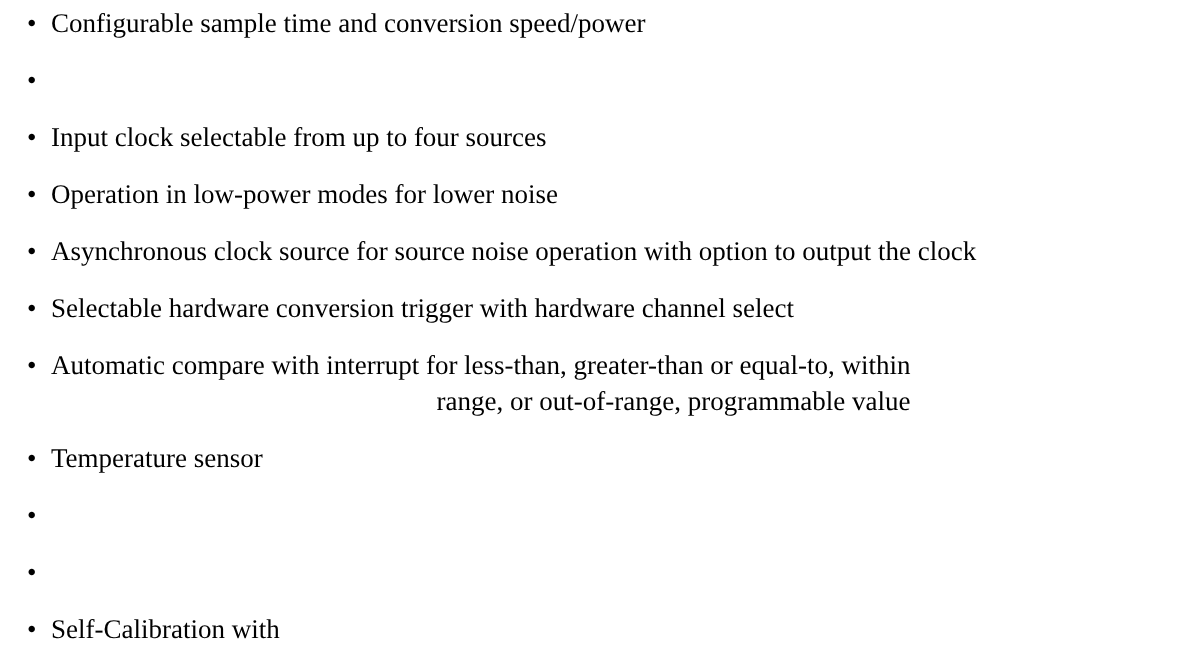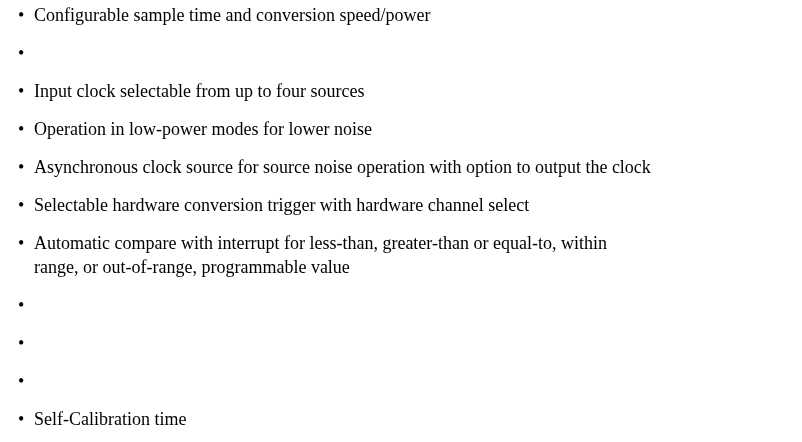--- a/index.html
+++ b/index.html
@@ -25,20 +25,21 @@
     font-size: 18px;
     line-height: 24px;
     color: #000000;
   }
   .bullet {
     flex: 0 0 16px;
     width: 16px;
   }
   .item-text {
     white-space: pre; 
+    text-align: right;
   }
 </style>
 </head>
 <body>
 
 <div class="feature-list">
 
   <div class="list-item">
     <span class="bullet">•</span>
     <span class="item-text">Configurable sample time and conversion speed/power</span>
@@ -69,28 +70,29 @@
   </div>
 
   <div class="list-item">
     <span class="bullet">•</span>
     <span class="item-text">Automatic compare with interrupt for less-than, greater-than or equal-to, within
 range, or out-of-range, programmable value</span>
   </div>
 
   <div class="list-item">
     <span class="bullet">•</span>
+    <span class="item-text">Temperature sensor</span>
   </div>
 
   <div class="list-item">
     <span class="bullet">•</span>
   </div>
 
   <div class="list-item">
     <span class="bullet">•</span>
   </div>
 
   <div class="list-item">
     <span class="bullet">•</span>
-    <span class="item-text">Self-Calibration time</span>
+    <span class="item-text">Self-Calibration with</span>
   </div>
 
 </div>
 
 </body></html>

